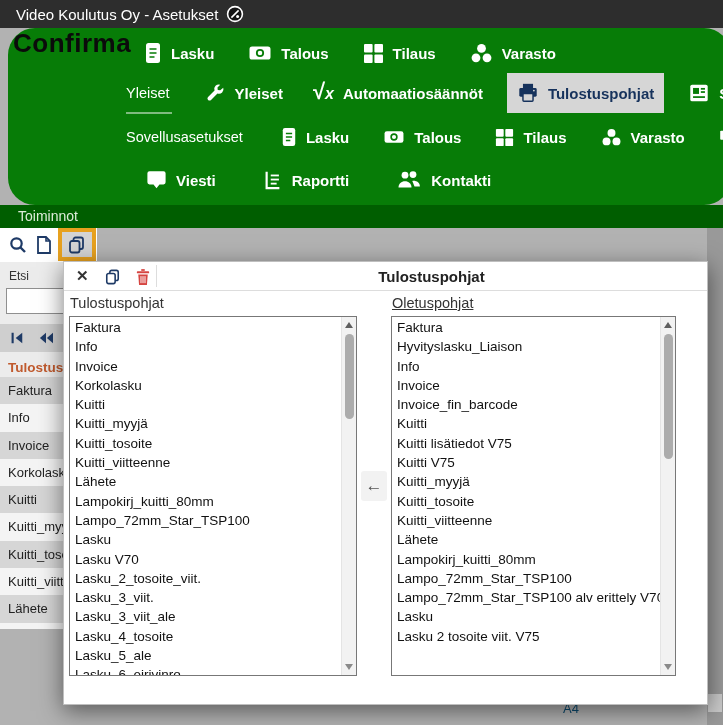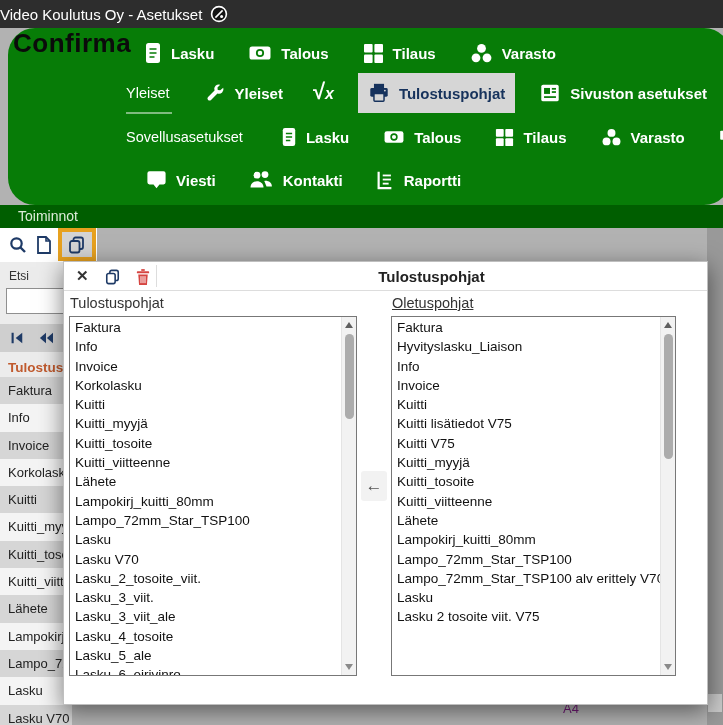--- a/index.html
+++ b/index.html
@@ -2,33 +2,33 @@
 <html><head>
 <meta charset="utf-8">
 <style>
   * { margin:0; padding:0; box-sizing:border-box; }
   html,body { width:723px; height:725px; overflow:hidden; }
   body { position:relative; font-family:"Liberation Sans", sans-serif; background:#b2b2b2; }
   svg { display:block; }
 
   
   #titlebar { position:absolute; left:0; top:0; width:723px; height:28px;
-    background:#2d2d2d; color:#fff; display:flex; align-items:center; padding-left:0; }
+    background:#2d2d2d; color:#fff; display:flex; align-items:center; padding-left:16px; }
   #titlebar .t { font-size:15px; }
   #titlebar .help { margin-left:8px; }
 
   
   #header { position:absolute; left:8px; top:28px; width:723px; height:177px; background:#077c07;border-radius:27px; }
   .logo { position:absolute; left:5px; top:0px; font-size:26px; font-weight:bold;
     color:#0b0b0b; letter-spacing:.5px; }
   .navrow { position:absolute; display:flex; align-items:center; }
   #nav1 { left:130px; top:8px; height:34px; gap:22px; }
   #nav2 { left:118px; top:44px; height:42px; gap:18px; }
   #nav3 { left:118px; top:90px; height:38px; gap:22px; }
-  #nav4 { left:132px; top:132px; height:40px; gap:20px; }
+  #nav4 { left:132px; top:132px; height:40px; gap:35px; }
   .nav-item { display:flex; align-items:center; gap:9px; color:#fff; font-size:15px;
     font-weight:600; white-space:nowrap; cursor:pointer; padding:6px 6px; }
   .nav-item.sel { background:#d6d6d6; color:#16325c; padding:9px 10px; }
   .grp-label { color:#fff; font-size:14.5px; white-space:nowrap; margin-right:10px; }
   .grp-divider { position:absolute; left:118px; top:84px; width:46px; height:2px;
     background:rgba(225,238,225,.55); }
   .sqrtx { color:#fff; font-size:22px; font-weight:bold; line-height:20px; }
   .sqrtx i { font-size:16px; }
 
   
@@ -39,37 +39,37 @@
   #content { position:absolute; left:0; top:228px; width:723px; height:497px; background:#b2b2b2; }
   #tool-white { position:absolute; left:0; top:0; width:97px; height:34px; background:#fff; }
   .tb-icon { position:absolute; top:8px; width:18px; height:18px; color:#1e3a66; cursor:pointer; }
   #tb-search { left:9px; }
   #tb-newdoc { left:36px; }
   #copy-highlight { position:absolute; left:58px; top:0px; width:38px; height:33px;
     background:#d4d4d4; border:4px solid #e7a11f; display:flex; align-items:center; justify-content:center; }
   #copy-highlight .tb-icon { position:static; }
 
   
-  #left-panel { position:absolute; left:0; top:34px; width:72px; height:463px;
+  #left-panel { position:absolute; left:0; top:34px; width:72px; height:367px;
     background:#ececec; overflow:hidden; }
   #etsi { position:absolute; left:9px; top:7px; font-size:12px; color:#333; }
   #search-input { position:absolute; left:6px; top:26px; width:92px; height:26px;
     border:1px solid #8f8f8f; background:#fff; font-size:13px; padding:0 4px; }
   #pager { position:absolute; left:0; top:62px; width:110px; height:28px; background:#cfcfcf;
     display:flex; align-items:center; gap:14px; padding-left:10px; }
   .pager-btn { width:14px; height:14px; color:#1e3a66; cursor:pointer; }
   #lp-header { position:absolute; left:8px; top:98px; font-size:13.5px; font-weight:bold;
     color:#c05a2e; white-space:nowrap; cursor:pointer; }
   #lp-rows { position:absolute; left:0; top:115px; width:110px; }
   .lp-row { height:27.3px; line-height:27.3px; font-size:13px; color:#222;
     padding-left:8px; white-space:nowrap; overflow:hidden; cursor:pointer; }
   .lp-row:nth-child(odd) { background:#d6d6d6; }
   .lp-row:nth-child(even) { background:#f4f4f4; }
 
-  #a4-value { position:absolute; left:563px; top:473px; font-size:13px; color:#701a75; }
+  #a4-value { position:absolute; left:563px; top:473px; font-size:13px; color:#0c4a6e; }
   #v-scroll { position:absolute; right:0; top:0; width:16px; height:497px; background:#999; }
   #v-scroll .thumb { position:absolute; left:1px; top:466px; width:14px; height:18px;
     background:#c9c9c9; cursor:pointer; }
 
   
   #dialog { position:absolute; left:63px; top:261px; width:645px; height:444px;
     background:#fff; border:1px solid #bfbfbf; box-shadow:0 6px 22px rgba(0,0,0,.5); z-index:5; }
   #dlg-toolbar { position:relative; height:29px; border-bottom:1px solid #ddd; }
   .dlg-ico { position:absolute; top:7px; width:15px; height:15px; cursor:pointer; }
   #dlg-close { left:12px; top:5px; font-size:15px; font-weight:bold; color:#333; width:auto; height:auto; }
@@ -173,20 +173,21 @@
     <div class="nav-item">
       <span>
           <svg width="22" height="22" viewBox="0 0 24 24">
             <path d="M21 6.3a4.9 4.9 0 0 1-6.3 6.2L7.4 19.8a2.3 2.3 0 0 1-3.2-3.2l7.3-7.3A4.9 4.9 0 0 1 17.7 3l-3 3 .3 2.7 2.7.3z" fill="#fff"></path>
           </svg>
         </span>
       <span>Yleiset</span>
     </div>
     <div class="nav-item">
       <span class="sqrtx">√<i>x</i></span>
+      <span>Automaatiosäännöt</span>
     </div>
     <div class="nav-item sel">
       <span>
           <svg width="22" height="22" viewBox="0 0 24 24">
             <g fill="#16325c">
               <rect x="6.5" y="2" width="11" height="5"></rect>
               <rect x="2.5" y="6.5" width="19" height="9.5" rx="1.6"></rect>
             </g>
             <rect x="6.5" y="12.5" width="11" height="8.5" rx="1" fill="#d6d6d6" stroke="#16325c" stroke-width="1.6"></rect>
             <circle cx="18.4" cy="9.4" r="1" fill="#d6d6d6"></circle>
@@ -276,45 +277,45 @@
     <div class="nav-item">
       <span>
           <svg width="21" height="20" viewBox="0 0 24 22">
             <path d="M4 1h16a2.4 2.4 0 0 1 2.4 2.4v10.2A2.4 2.4 0 0 1 20 16h-4.6L12 20.5 8.6 16H4a2.4 2.4 0 0 1-2.4-2.4V3.4A2.4 2.4 0 0 1 4 1z" fill="#fff"></path>
           </svg>
         </span>
       <span>Viesti</span>
     </div>
     <div class="nav-item">
       <span>
+          <svg width="20" height="20" viewBox="0 0 22 22">
+            <g stroke="#fff" stroke-width="2.4" fill="none">
+              <path d="M4 2v18h14"></path>
+            </g>
+            <g stroke="#fff" stroke-width="2" fill="none">
+              <path d="M8.5 6h9"></path>
+              <path d="M8.5 10.5h9"></path>
+              <path d="M8.5 15h6.5"></path>
+            </g>
+          </svg>
+        </span>
+      <span>Raportti</span>
+    </div>
+    <div class="nav-item">
+      <span>
           <svg width="26" height="20" viewBox="0 0 26 20">
             <g fill="#fff">
               <circle cx="9" cy="5.2" r="3.4"></circle>
               <circle cx="17" cy="4.6" r="3.4"></circle>
               <path d="M2.5 17.5c0-3.8 2.9-6.2 6.5-6.2s6.5 2.4 6.5 6.2z"></path>
               <path d="M16.3 10.9c3.8-.6 7.6 1.5 7.6 5.6h-5.4"></path>
             </g>
           </svg>
         </span>
       <span>Kontakti</span>
-    </div>
-    <div class="nav-item">
-      <span>
-          <svg width="20" height="20" viewBox="0 0 22 22">
-            <g stroke="#fff" stroke-width="2.4" fill="none">
-              <path d="M4 2v18h14"></path>
-            </g>
-            <g stroke="#fff" stroke-width="2" fill="none">
-              <path d="M8.5 6h9"></path>
-              <path d="M8.5 10.5h9"></path>
-              <path d="M8.5 15h6.5"></path>
-            </g>
-          </svg>
-        </span>
-      <span>Raportti</span>
     </div>
   </div>
 </div>
 
 <div id="toiminnot">
   <span>Toiminnot</span>
 </div>
 
 <div id="content">
 
@@ -441,20 +442,21 @@
   </div>
 
   <div id="move-left">←</div>
 
   <div id="list-defaults" class="listbox">
     <div class="items">
         <div class="lb-item">Faktura</div>
         <div class="lb-item">Hyvityslasku_Liaison</div>
         <div class="lb-item">Info</div>
         <div class="lb-item">Invoice</div>
+        <div class="lb-item">Invoice_fin_barcode</div>
         <div class="lb-item">Kuitti</div>
         <div class="lb-item">Kuitti lisätiedot V75</div>
         <div class="lb-item">Kuitti V75</div>
         <div class="lb-item">Kuitti_myyjä</div>
         <div class="lb-item">Kuitti_tosoite</div>
         <div class="lb-item">Kuitti_viitteenne</div>
         <div class="lb-item">Lähete</div>
         <div class="lb-item">Lampokirj_kuitti_80mm</div>
         <div class="lb-item">Lampo_72mm_Star_TSP100</div>
         <div class="lb-item">Lampo_72mm_Star_TSP100 alv erittely V70</div>

